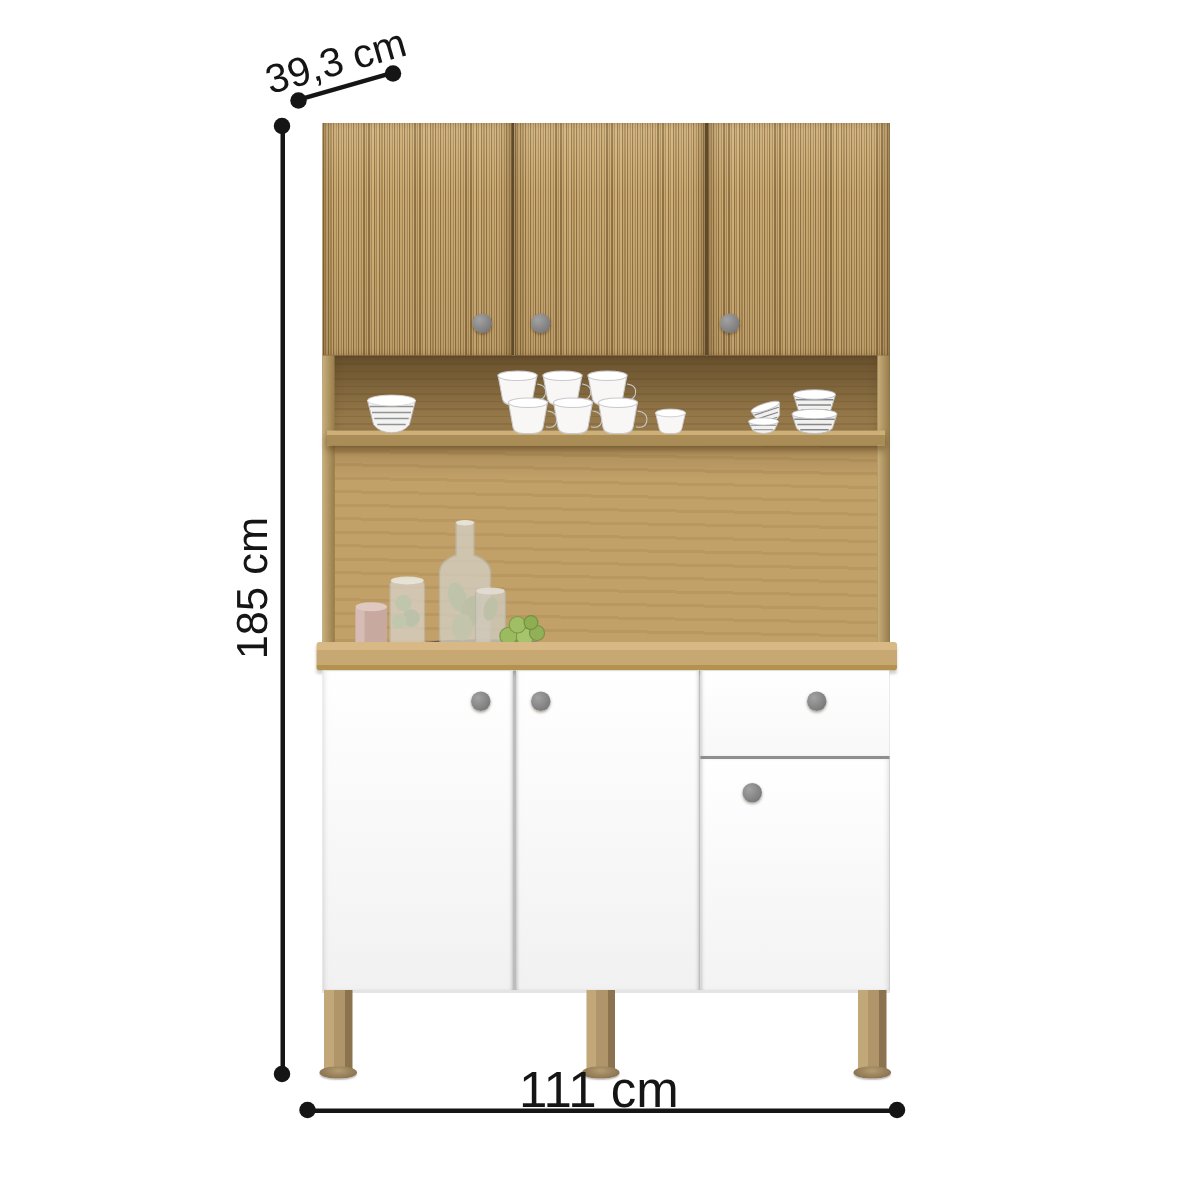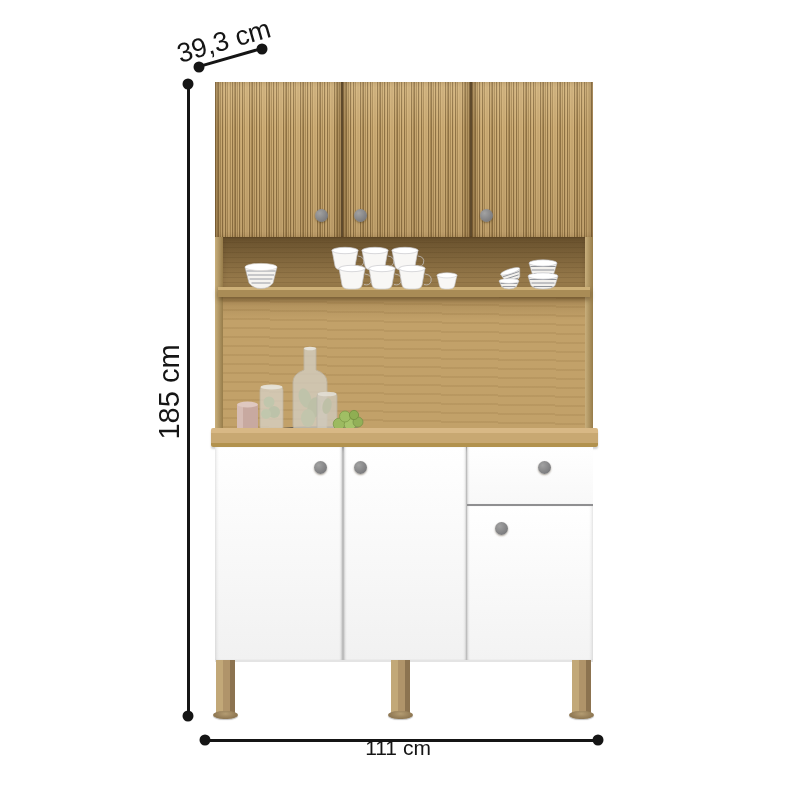--- a/index.html
+++ b/index.html
@@ -8,21 +8,21 @@
     font-family:"Liberation Sans", sans-serif;color:#141414;
   }
   .abs{position:absolute;}
 
   
   .dim-line{position:absolute;background:#151515;border-radius:2px;}
   .dim-dot{position:absolute;width:11px;height:11px;border-radius:50%;background:#151515;transform:translate(-50%,-50%);}
   .dim-label{position:absolute;color:#151515;text-align:center;white-space:nowrap;}
   #depth-label{left:168px;top:26px;width:112px;font-size:27px;transform:rotate(-16deg);}
   #height-label{left:116px;top:377px;width:104px;height:30px;font-size:29px;transform:rotate(-90deg);}
-  #width-label{left:346px;top:736px;width:104px;font-size:21px;}
+  #width-label{left:346px;top:708px;width:104px;font-size:34px;}
 
   
   #upper-cabinet{
     left:215px;top:82px;width:378px;height:155px;background:#5f4a2c;
     box-shadow:inset 0 0 0 1px rgba(90,66,34,.6);
   }
   .fluted-door{
     position:absolute;top:0;height:155px;
     background-color:#b79862;
     background-image:

